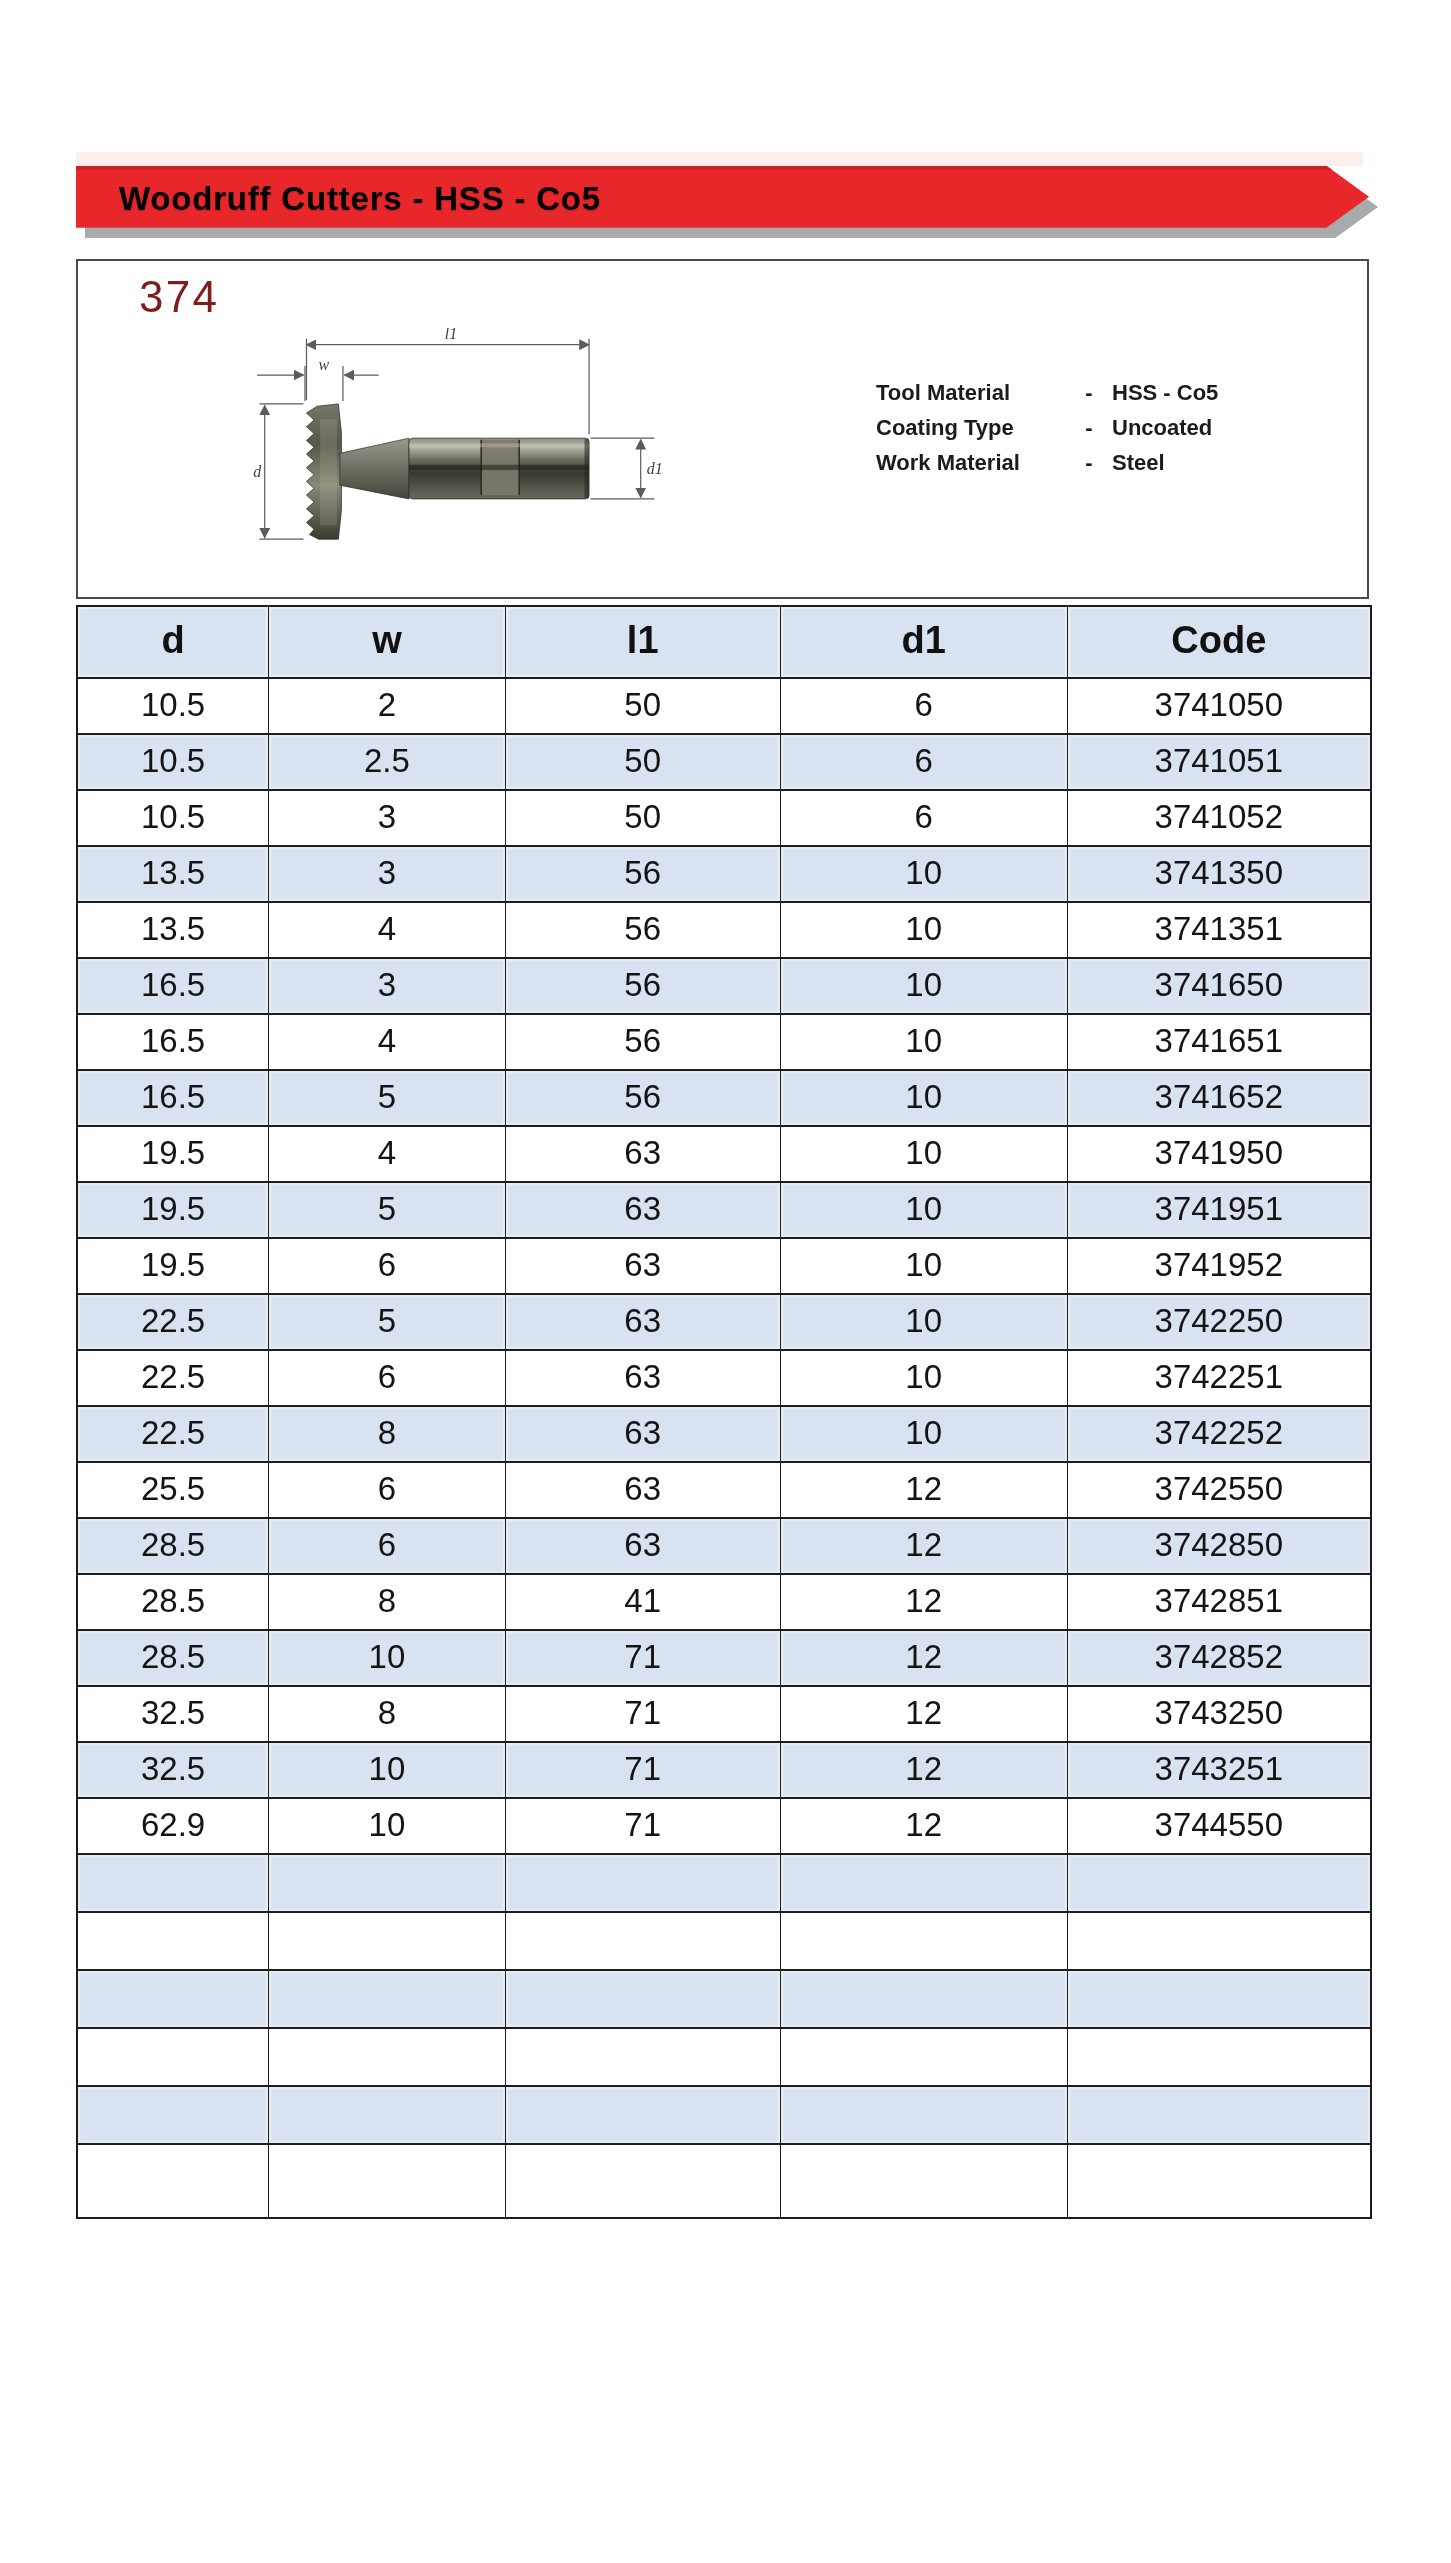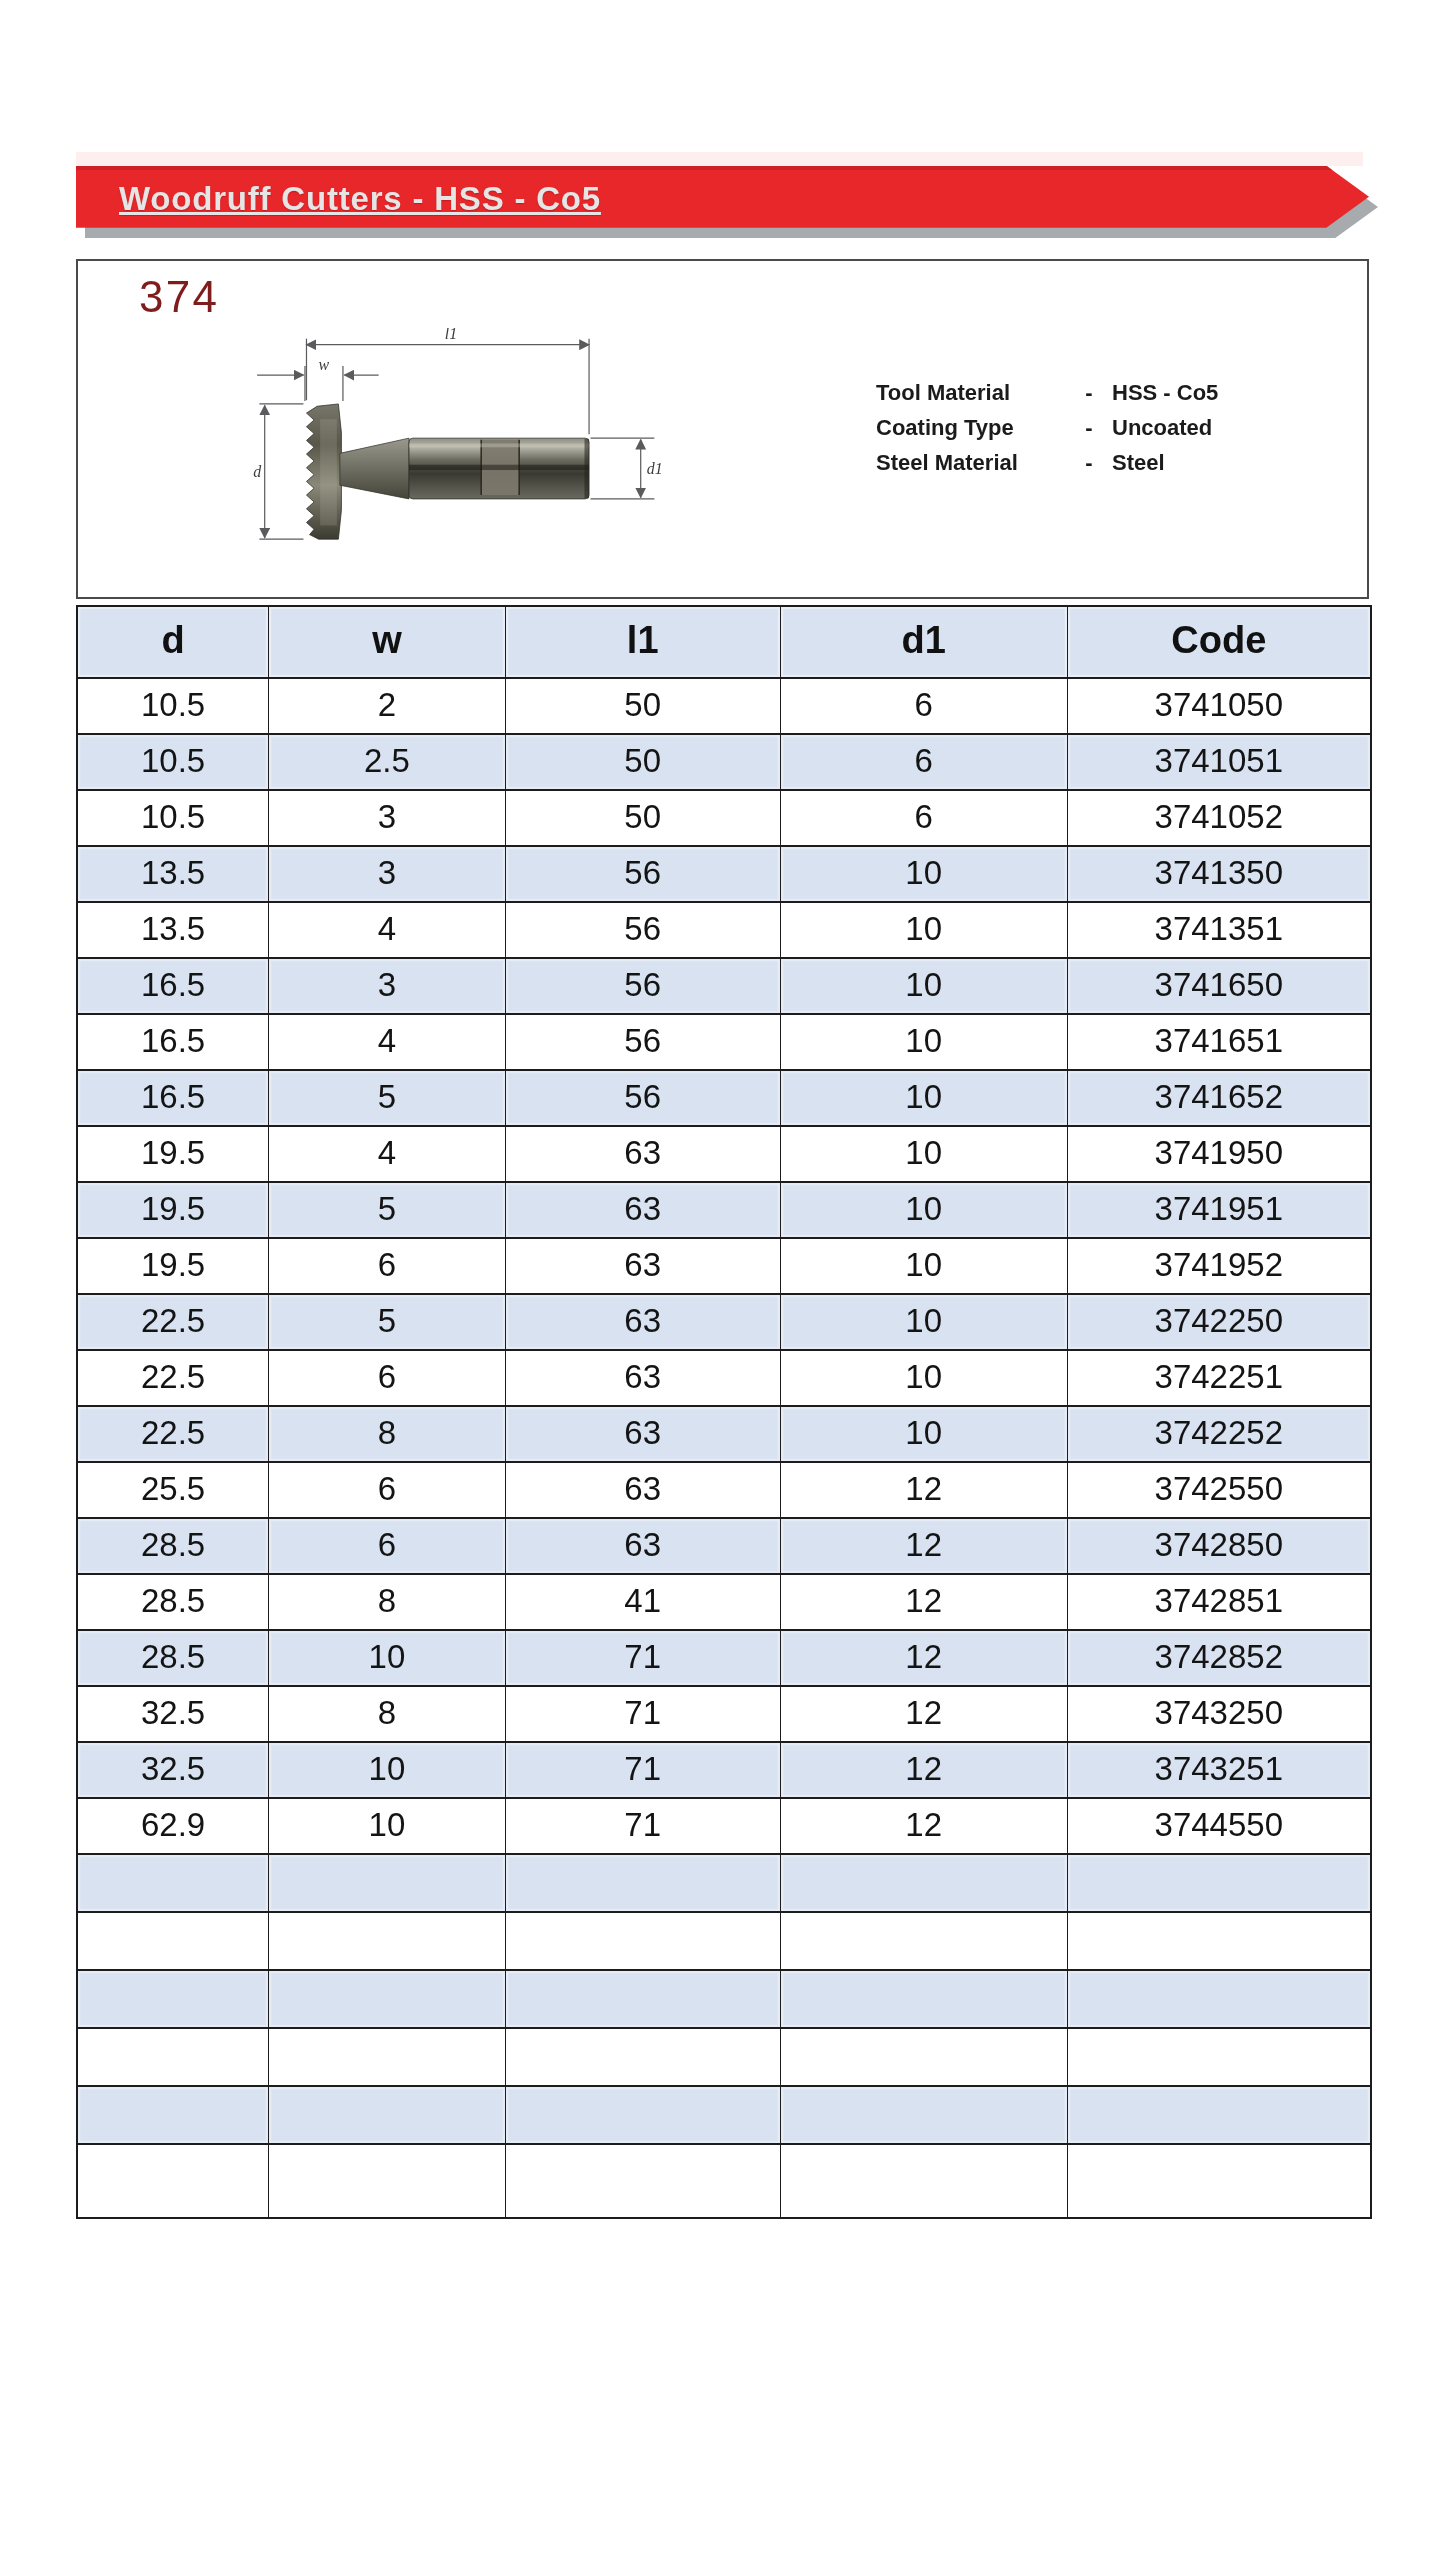--- a/index.html
+++ b/index.html
@@ -18,22 +18,22 @@
     background:#a7abae;
     clip-path:polygon(0 0,96.7% 0,100% 50%,96.7% 100%,0 100%);
   }
   .banner-red{
     position:absolute;left:0;top:13.7px;width:1293px;height:62px;
     background:#e8272b;border-top:4.6px solid #cb2028;
     clip-path:polygon(0 0,96.7% 0,100% 50%,96.7% 100%,0 100%);
     display:flex;align-items:center;
   }
   .banner-title{
-    padding-left:43px;color:#e5e5e5;font-weight:bold;font-size:33px;
-    letter-spacing:0.8px;text-shadow:0 0.8px 1.5px rgba(120,0,0,.35);text-decoration:underline;
+    padding-left:43px;color:#000000;font-weight:bold;font-size:33px;
+    letter-spacing:0.8px;text-shadow:0 0.8px 1.5px rgba(120,0,0,.35);
   }
 
   
   .infobox{
     position:absolute;left:76px;top:259px;width:1293px;height:340px;
     background:#ffffff;border:2.3px solid #4a4a4a;
   }
   .part-number{
     position:absolute;left:61px;top:10.7px;font-size:44px;color:#7f1d1d;
     letter-spacing:2.3px;
@@ -176,21 +176,21 @@
       <span class="mat-label">Tool Material</span>
       <span class="mat-dash">-</span>
       <span class="mat-value">HSS - Co5</span>
     </div>
     <div class="mat-row">
       <span class="mat-label">Coating Type</span>
       <span class="mat-dash">-</span>
       <span class="mat-value">Uncoated</span>
     </div>
     <div class="mat-row">
-      <span class="mat-label">Steel Material</span>
+      <span class="mat-label">Work Material</span>
       <span class="mat-dash">-</span>
       <span class="mat-value">Steel</span>
     </div>
   </div>
 </div>
 
 <div class="data-table">
   <div class="t-row header">
       <div class="cell c0">d</div>
       <div class="cell c1">w</div>

